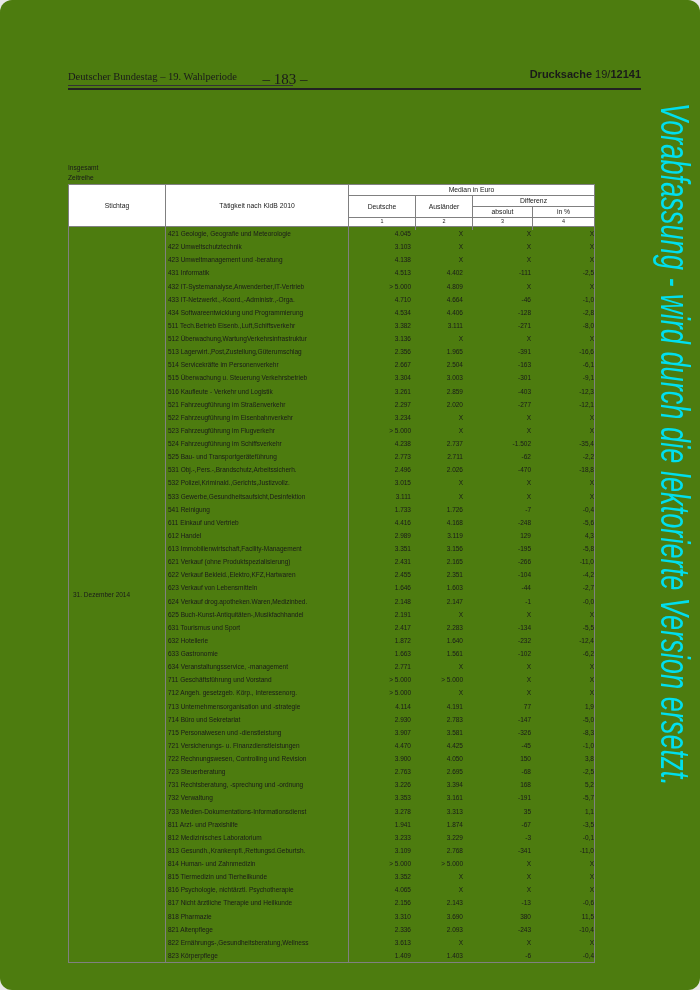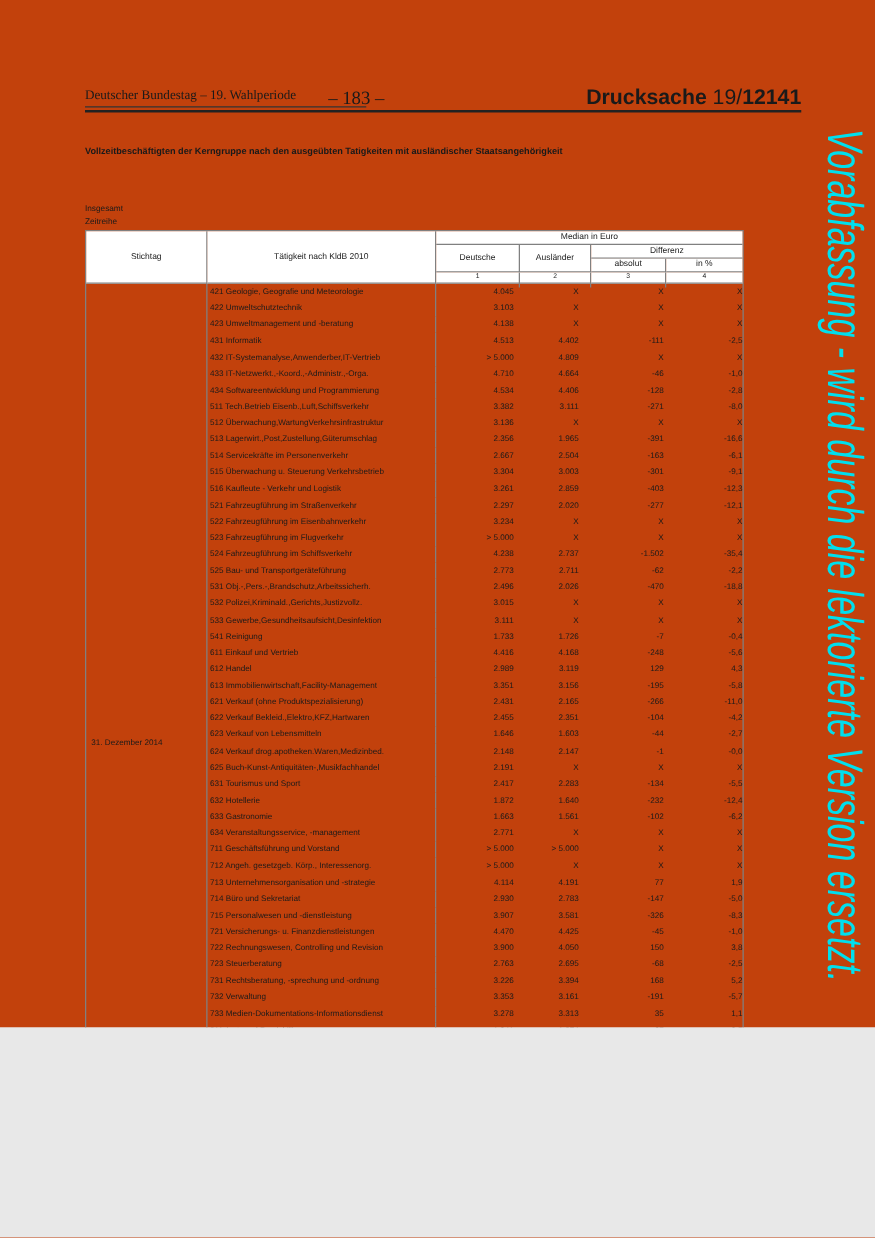--- a/index.html
+++ b/index.html
@@ -1,32 +1,33 @@
 <!DOCTYPE html>
 <html><head>
 <meta charset="utf-8">
 <style>
   html,body{margin:0;padding:0;background:#e8e8e8;}
   .page{
-    position:relative;width:700px;height:822px;background:#c2410c;
+    position:relative;width:700px;height:990px;background:#4d7c0f;
     font-family:"Liberation Sans",sans-serif;color:#1a1a1a;overflow:hidden;
     margin:0 auto;
+    border-radius:12px;
   }
   
   .doc-header-left{
     position:absolute;left:68px;top:71px;
     font-family:"Liberation Serif",serif;font-size:10.5px;white-space:nowrap;
   }
   .doc-header-center{
     position:absolute;left:255px;top:71px;width:60px;text-align:center;
     font-family:"Liberation Serif",serif;font-size:15px;white-space:nowrap;
   }
   .doc-header-right{
     position:absolute;right:59px;top:68px;
-    font-size:17px;white-space:nowrap;
+    font-size:11px;white-space:nowrap;
   }
   .doc-header-right .b{font-weight:bold;}
   .doc-header-right .n{font-weight:normal;}
   .rule-thin{position:absolute;left:68px;top:85px;width:225px;height:1px;background:#333;}
   .rule-thick{position:absolute;left:68px;top:88px;width:573px;height:2px;background:#222;}
   
   .tbl-title{
     position:absolute;left:68px;top:116px;width:540px;
     font-size:7.3px;font-weight:bold;line-height:10px;
   }
@@ -75,21 +76,20 @@
 
 <div class="page">
 
   <div class="doc-header-left">Deutscher Bundestag – 19. Wahlperiode</div>
   <div class="doc-header-center">– 183 –</div>
   <div class="doc-header-right"><span class="b">Drucksache</span><span class="n"> 19/</span><span class="b">12141</span></div>
   <div class="rule-thin"></div>
   <div class="rule-thick"></div>
 
   <div class="tbl-title">
-    <div>Vollzeitbeschäftigten der Kerngruppe nach den ausgeübten Tatigkeiten mit ausländischer Staatsangehörigkeit</div>
   </div>
   <div class="pre-label1">Insgesamt</div>
   <div class="pre-label2">Zeitreihe</div>
 
   <div class="dtable">
 
     <div class="hcell br bb" style="left:0;top:0;width:97px;height:42px;">Stichtag</div>
     <div class="hcell br bb" style="left:97px;top:0;width:183px;height:42px;">Tätigkeit nach KldB 2010</div>
     <div class="hcell bb" style="left:280px;top:0;width:245px;height:11px;">Median in Euro</div>
     <div class="hcell br bb" style="left:280px;top:11px;width:67px;height:22px;">Deutsche</div>

